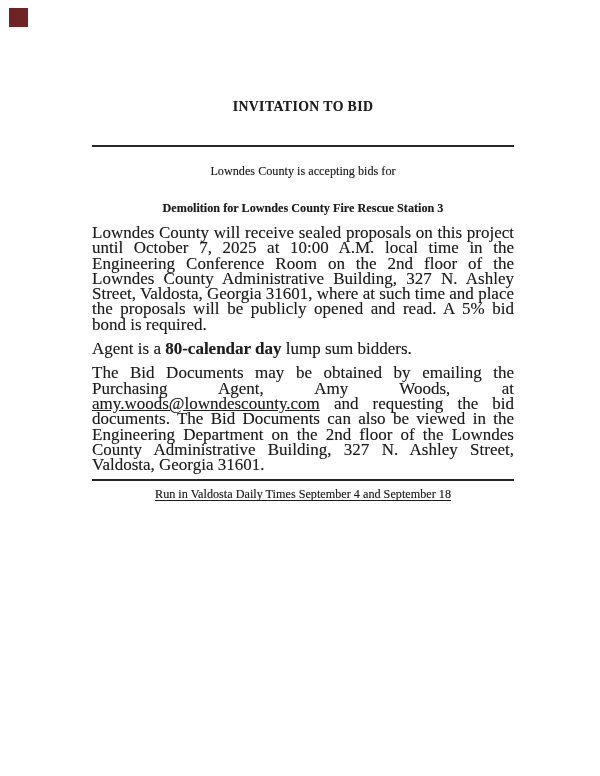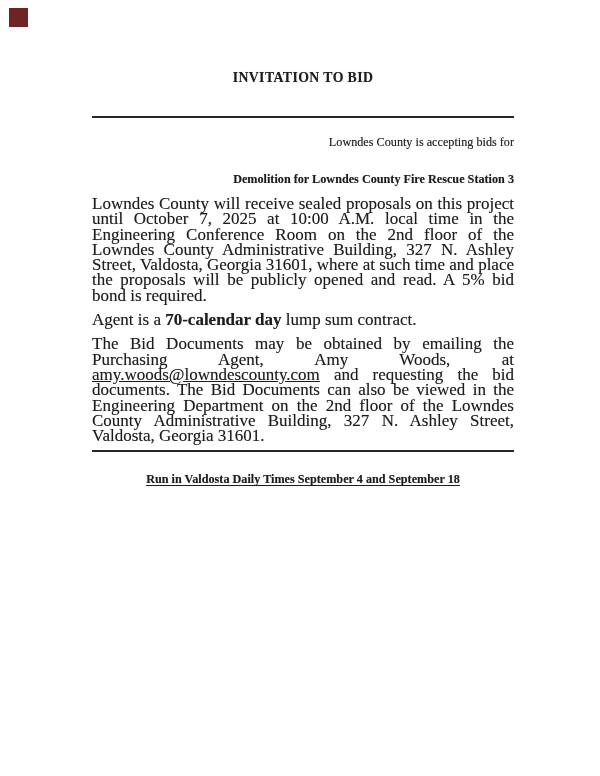--- a/index.html
+++ b/index.html
@@ -22,76 +22,76 @@
     left: 9px;
     top: 8px;
     width: 19px;
     height: 19px;
   }
   .content {
     position: absolute;
     left: 92px;
     top: 0;
     width: 422px;
-    padding-top: 69px;
+    padding-top: 98px;
     text-shadow: 0 0 0.7px rgba(35,35,35,0.45);
   }
   .title {
     margin: 0;
     font-size: 13.8px;
     font-weight: bold;
     letter-spacing: 0.4px;
     text-align: center;
     line-height: 17px;
   }
   .rule {
     height: 2px;
     background: #272727;
     margin: 30px 0 0 0;
   }
   .rule.bottom { margin-top: 7px; }
   .center-line {
     margin: 17px 0 0 0;
     font-size: 12.2px;
     line-height: 15px;
-    text-align: right;
+    text-align: center;
   }
   .center-line.subject {
     margin-top: 22px;
     font-weight: bold;
   }
   .body-par {
     margin: 9px 0 0 0;
     font-size: 17px;
     line-height: 15.3px;
     text-align: justify;
   }
   .b { font-weight: bold; }
   .u { text-decoration: underline; text-underline-offset: 1px; }
   .footer-line {
-    margin: 20px 0 0 0;
+    margin: 6px 0 0 0;
     font-size: 12.2px;
     line-height: 15px;
-    font-weight: bold;
+    font-weight: normal;
     text-align: center;
     text-decoration: underline;
     text-underline-offset: 2px;
   }
 </style>
 </head>
 <body>
 
 <div class="page">
   <div class="scan-mark" style="background: rgb(111, 35, 37);"></div>
   <div class="content">
     <h1 class="title">INVITATION TO BID</h1>
     <div class="rule"></div>
     <p class="center-line">Lowndes County is accepting bids for</p>
     <p class="center-line subject">Demolition for Lowndes County Fire Rescue Station 3</p>
     <div id="paragraphs">
         <p class="body-par"><span>Lowndes County will receive sealed proposals on this project until October 7, 2025 at 10:00 A.M. local time in the Engineering Conference Room on the 2nd floor of the Lowndes County Administrative Building, 327 N. Ashley Street, Valdosta, Georgia 31601, where at such time and place the proposals will be publicly opened and read. A 5% bid bond is required.</span></p>
-        <p class="body-par"><span>Agent is a </span><span class="b">70-calendar day</span><span> lump sum contract.</span></p>
+        <p class="body-par"><span>Agent is a </span><span class="b">80-calendar day</span><span> lump sum bidders.</span></p>
         <p class="body-par"><span>The Bid Documents may be obtained by emailing the Purchasing Agent, Amy Woods, at </span><span class="u">amy.woods@lowndescounty.com</span><span> and requesting the bid documents. The Bid Documents can also be viewed in the Engineering Department on the 2nd floor of the Lowndes County Administrative Building, 327 N. Ashley Street, Valdosta, Georgia 31601.</span></p>
       </div>
     <div class="rule bottom"></div>
     <p class="footer-line">Run in Valdosta Daily Times September 4 and September 18</p>
   </div>
 </div>
 
 </body></html>

